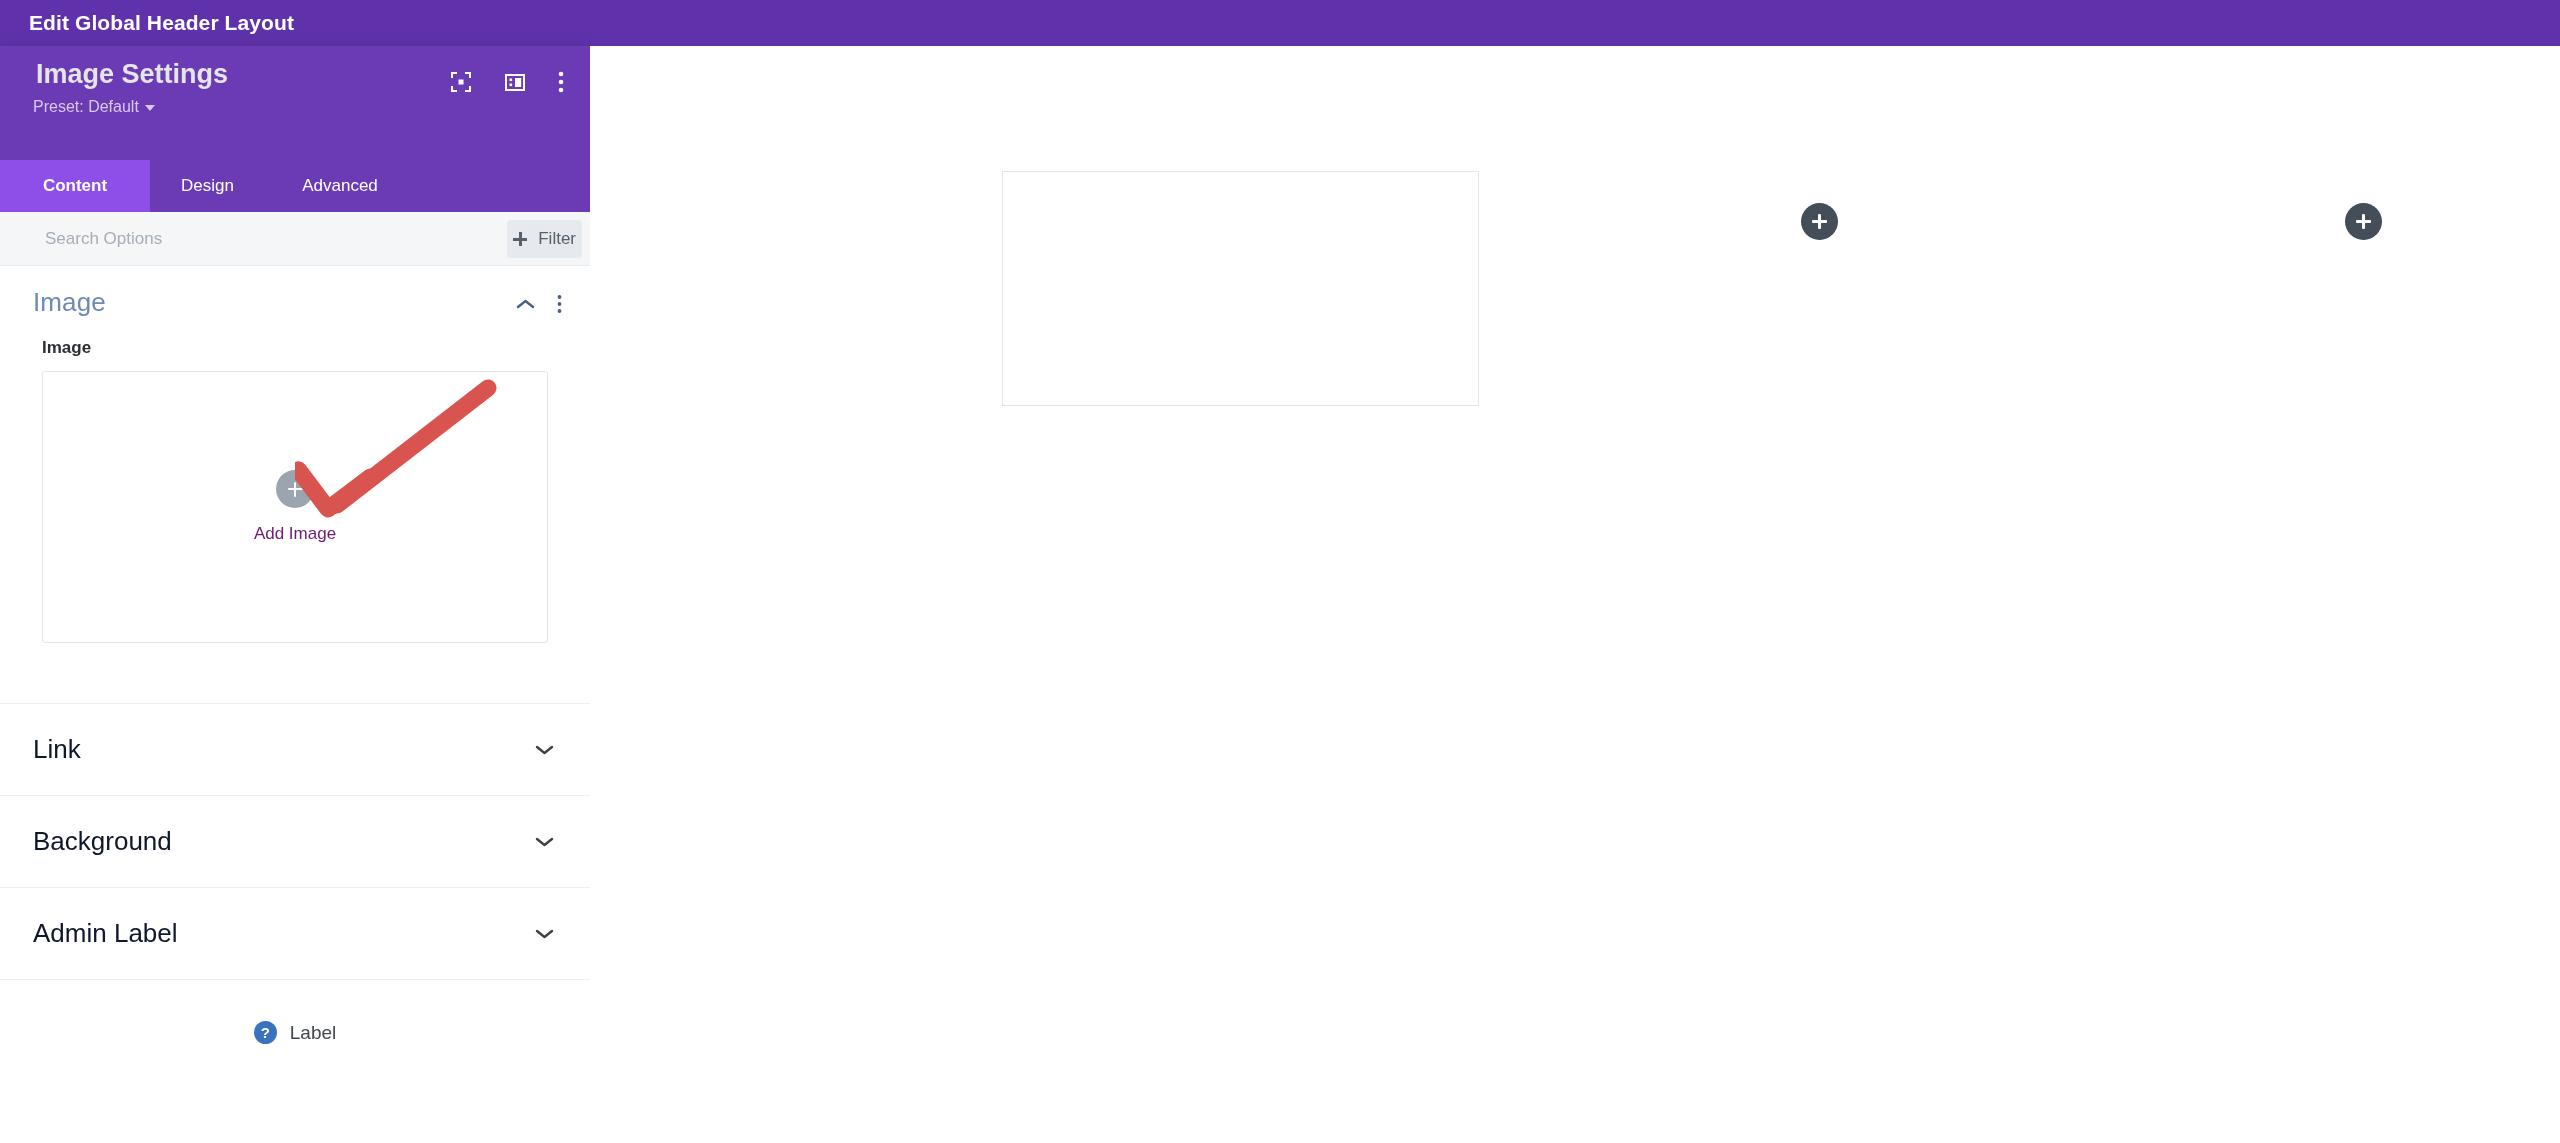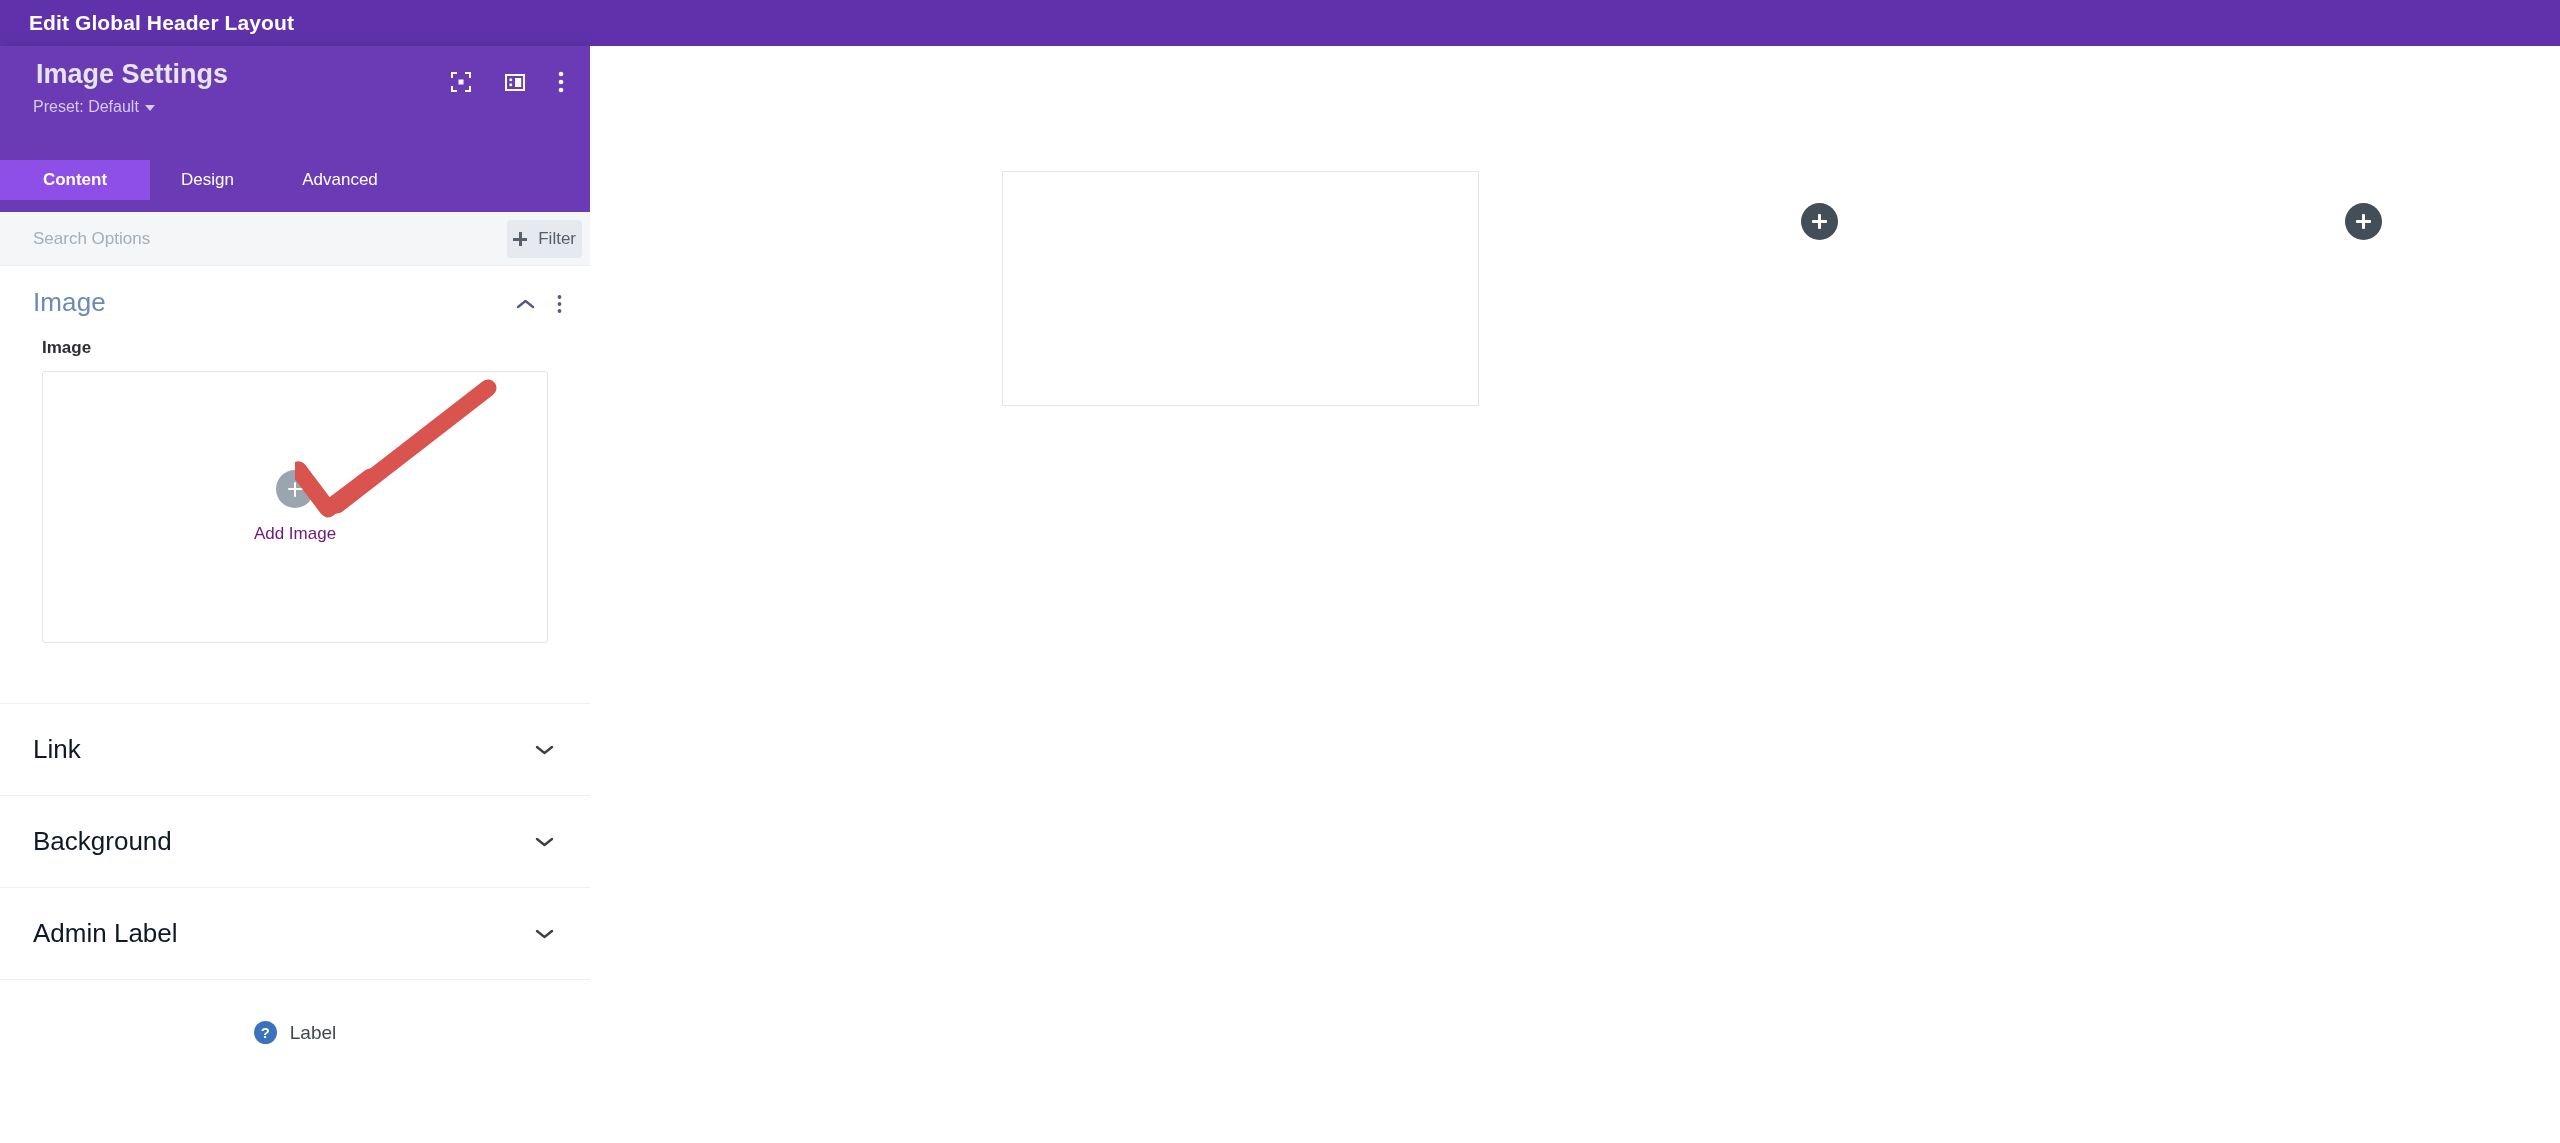--- a/index.html
+++ b/index.html
@@ -104,21 +104,21 @@
     background: #6b3bb5;
     height: 52px;
     flex: 0 0 auto;
   }
   .tab {
     display: flex;
     align-items: center;
     justify-content: center;
     color: #ffffff;
     font-size: 17px;
-    height: 40px;
+    height: 52px;
     cursor: pointer;
     white-space: nowrap;
   }
   .tab.t0 { width: 150px; }
   .tab.t1 { width: 115px; }
   .tab.t2 { width: 150px; }
   .tab.active {
     background: #8d4fe8;
     font-weight: bold;
   }
@@ -133,21 +133,21 @@
     display: flex;
     align-items: center;
   }
   .search-input {
     border: none;
     background: transparent;
     outline: none;
     font-family: "Liberation Sans", sans-serif;
     font-size: 17px;
     color: #5a6670;
-    padding-left: 33px;
+    padding-left: 45px;
     width: 420px;
     height: 50px;
   }
   .search-input::placeholder { color: #a6aeb6; }
   .filter-btn {
     position: absolute;
     right: 8px;
     top: 8px;
     height: 38px;
     padding: 0 6px;

